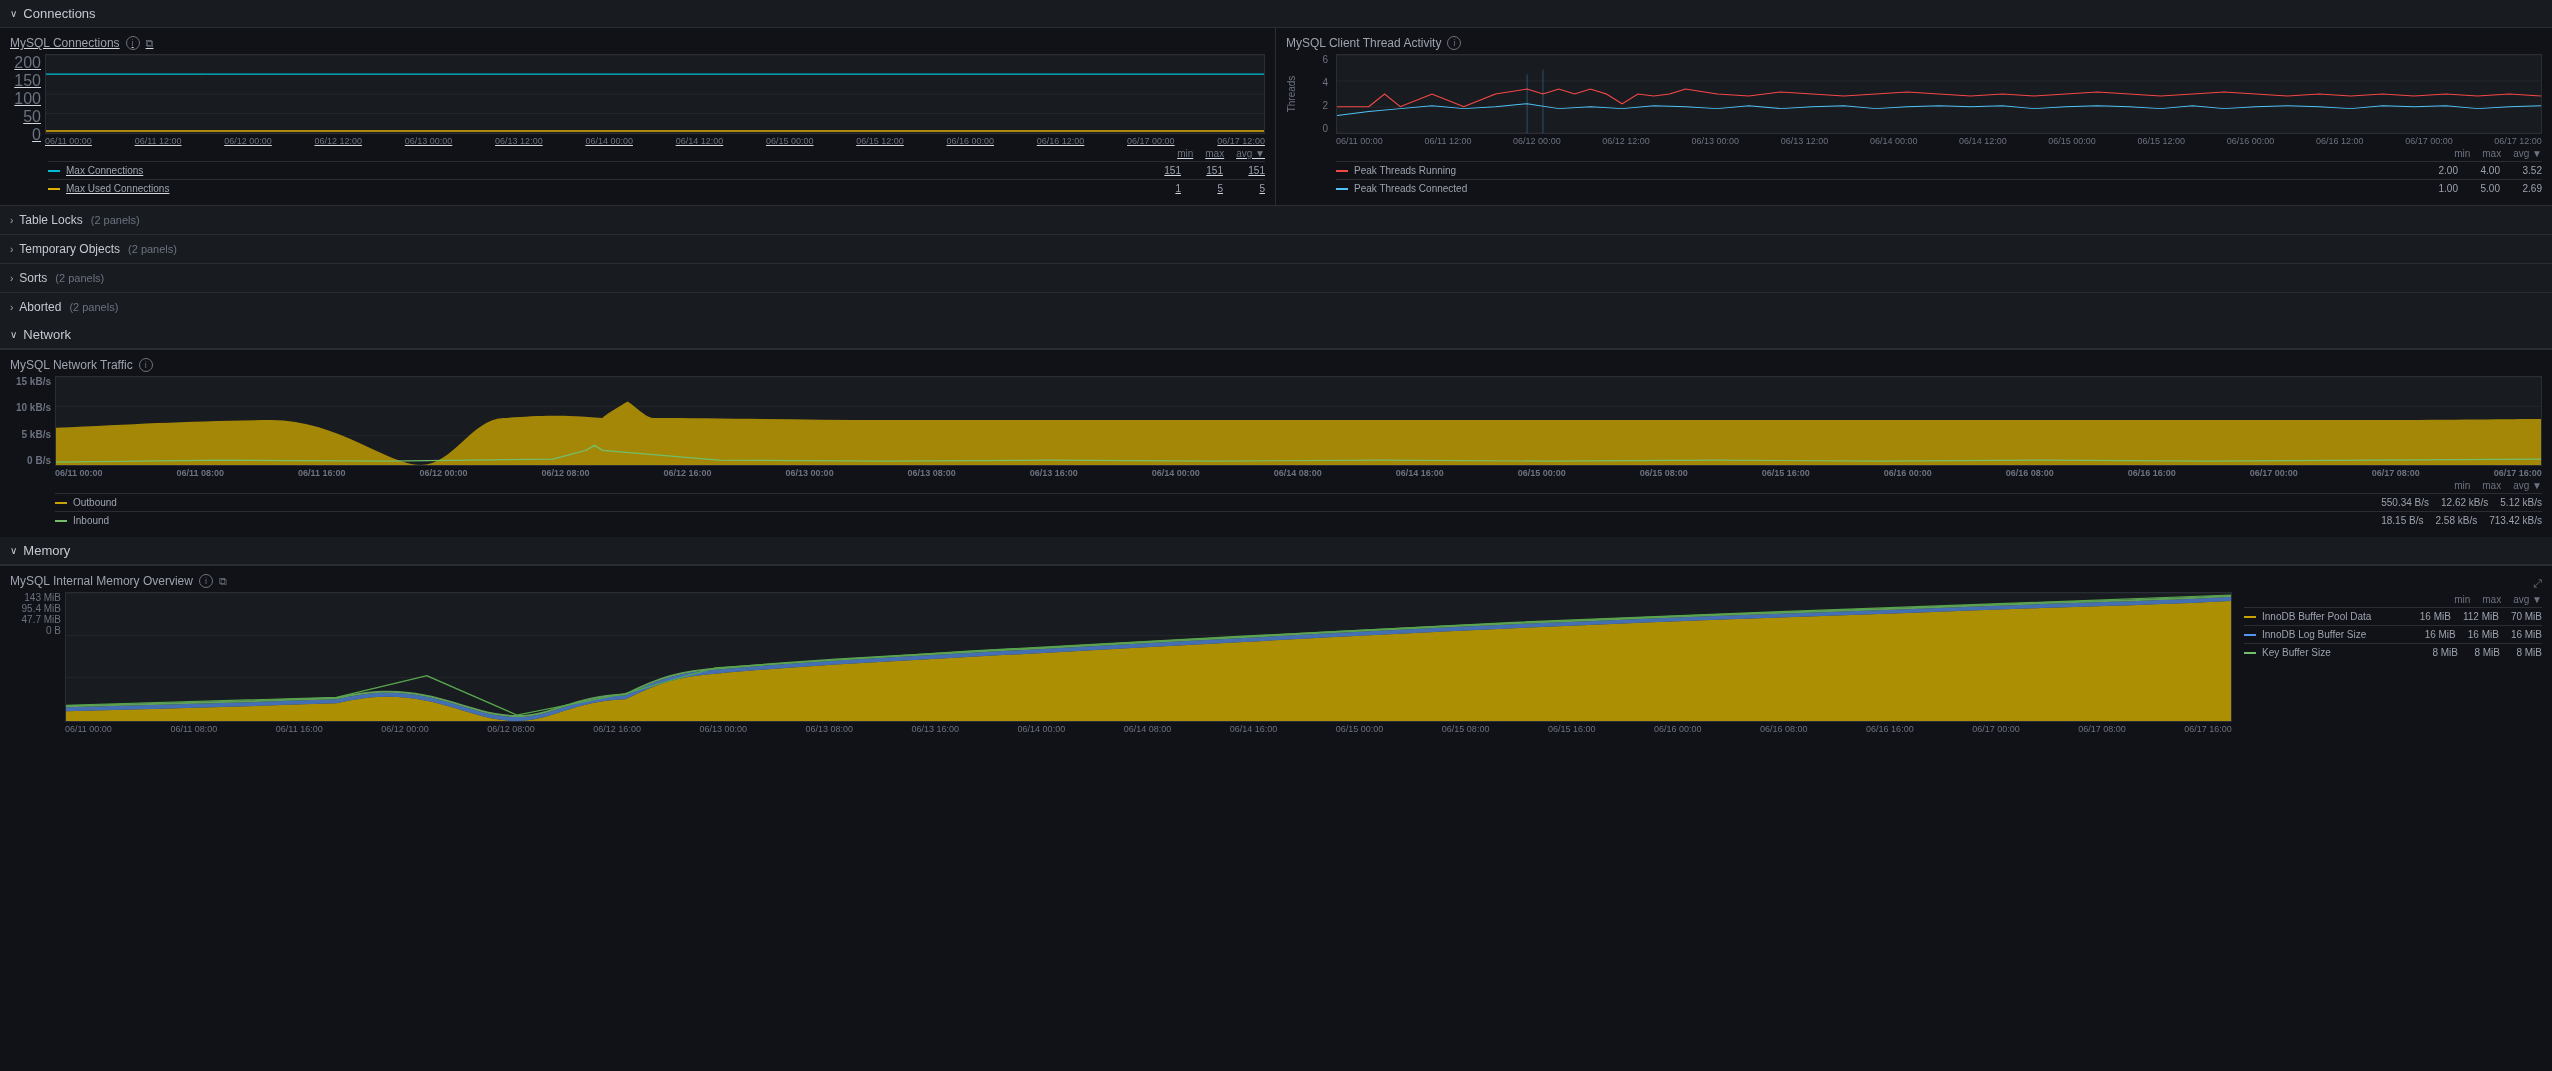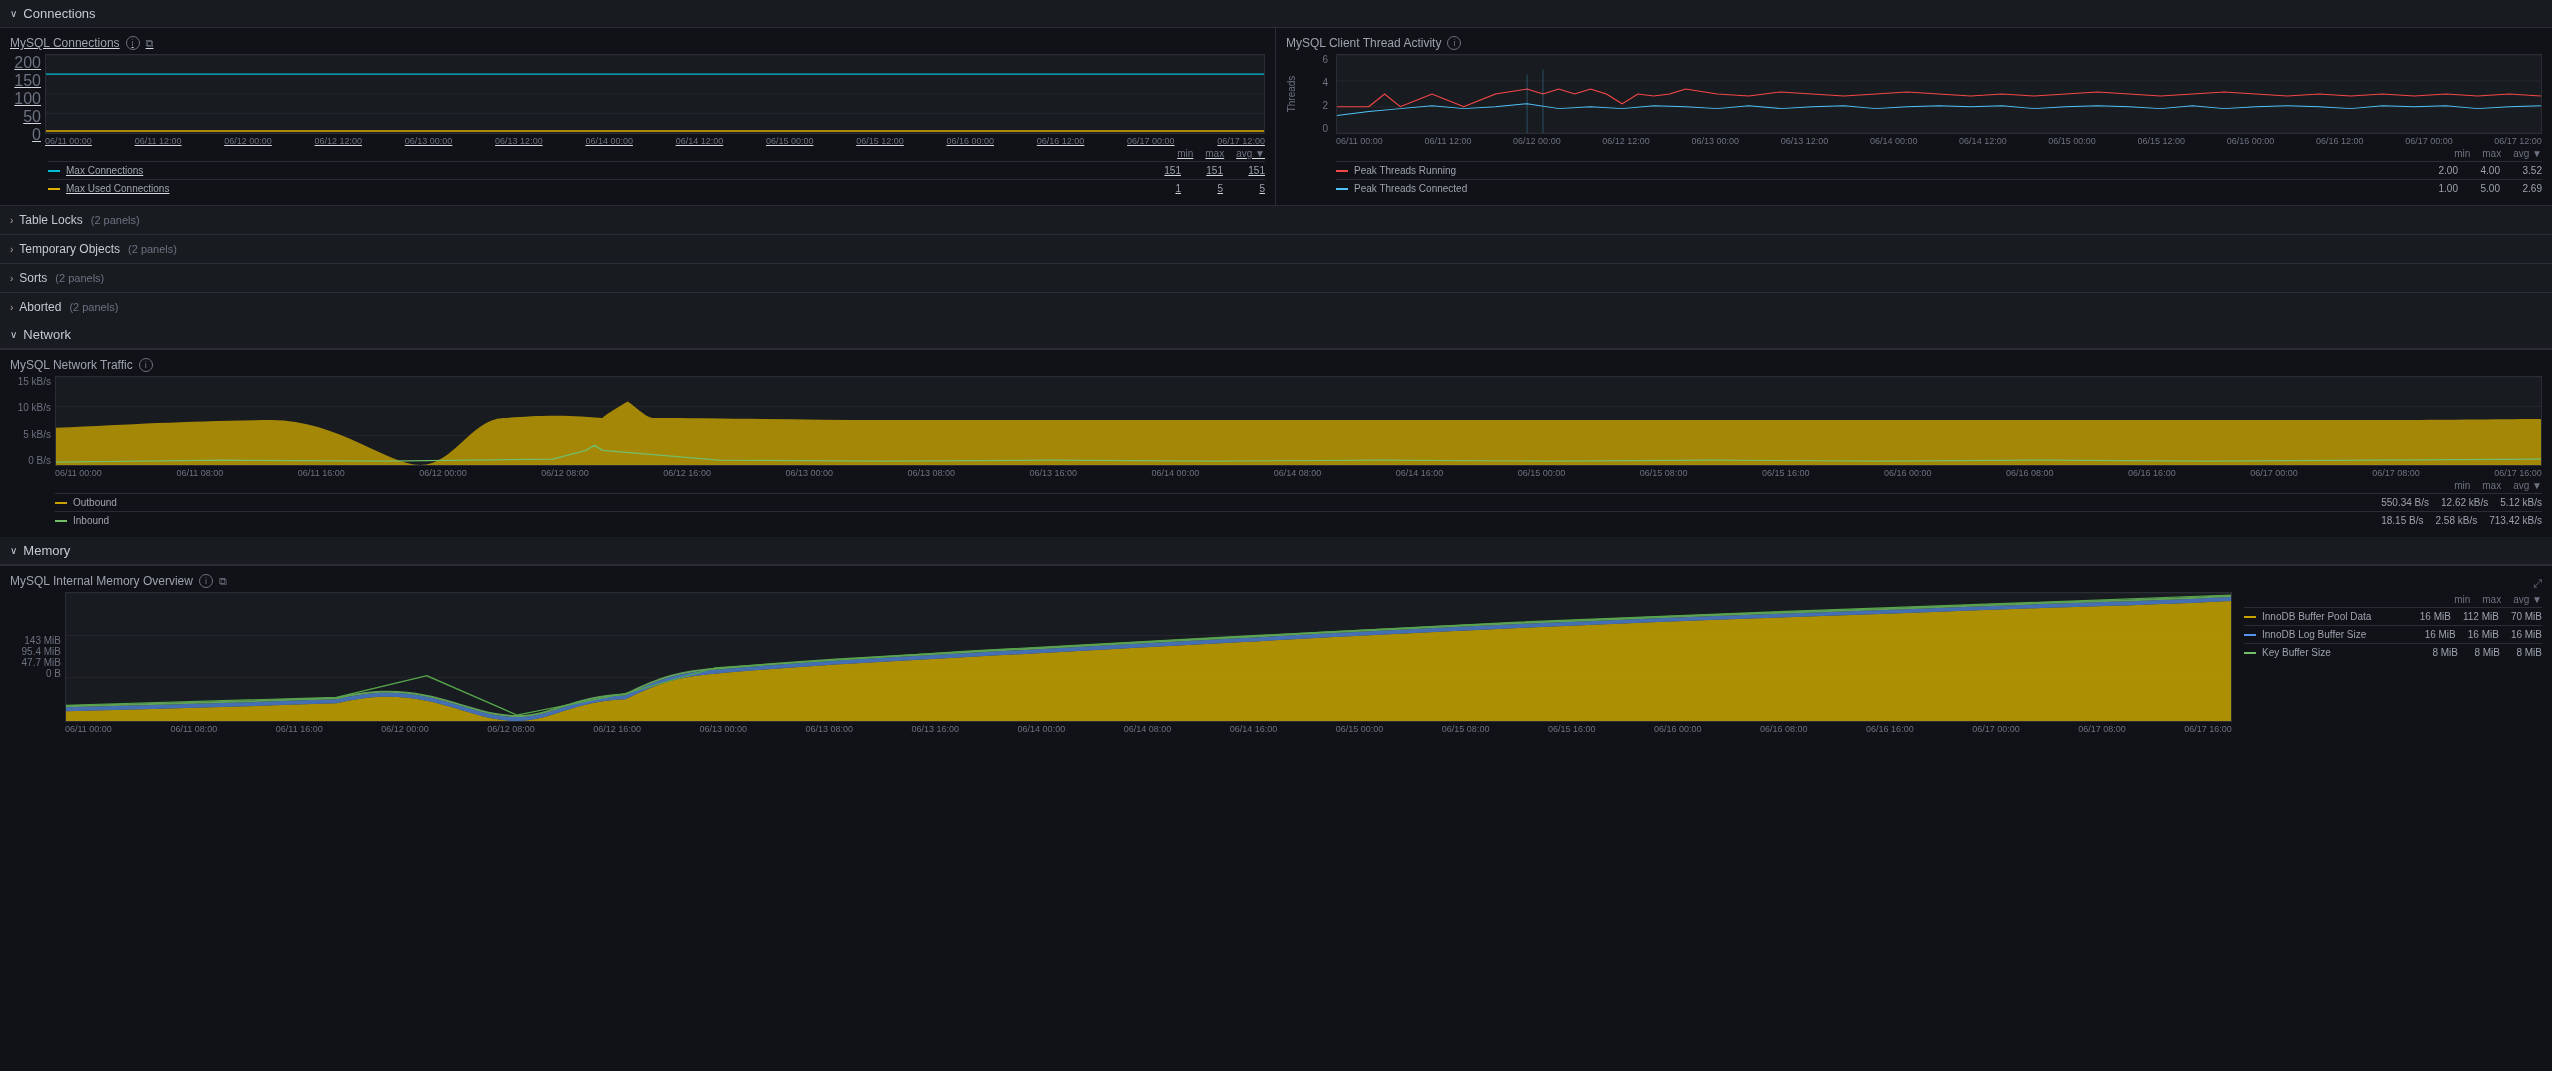--- a/index.html
+++ b/index.html
@@ -413,21 +413,21 @@
     <span class="arrow">∨</span>
     <span>Network</span>
   </div>
 
   <div class="full-panel">
     <div class="panel-title">
       <span>MySQL Network Traffic</span>
       <span class="info-icon">i</span>
     </div>
 
-    <div style="display:flex; width:100%;">
+    <div style="display:flex; width:100%;font-weight:bold;">
       <div style="width:45px; display:flex; flex-direction:column; justify-content:space-between; font-size:10px; color:#6b7280; text-align:right; padding-right:4px; height:90px;">
         <span>15 kB/s</span>
         <span>10 kB/s</span>
         <span>5 kB/s</span>
         <span>0 B/s</span>
       </div>
       <div style="flex:1;">
         <div class="large-chart-svg-wrapper">
           <svg viewBox="0 0 1500 90" preserveAspectRatio="none" xmlns="http://www.w3.org/2000/svg">
             <line x1="0" y1="0" x2="1500" y2="0" class="gridline"></line>
@@ -510,21 +510,21 @@
         <span>MySQL Internal Memory Overview</span>
         <span class="info-icon">i</span>
         <span class="ext-icon">⧉</span>
       </div>
       <div style="font-size:11px; color:#6b7280; display:flex; gap:6px;">
         <span>⤢</span>
       </div>
     </div>
 
     <div style="display:flex; width:100%;">
-      <div style="width:55px; display:flex; flex-direction:column; justify-content:center; font-size:10px; color:#6b7280; text-align:right; padding-right:4px; height:130px;">
+      <div style="width:55px; display:flex; flex-direction:column; justify-content:flex-start; font-size:10px; color:#6b7280; text-align:right; padding-right:4px; height:130px;">
         <span>143 MiB</span>
         <span>95.4 MiB</span>
         <span>47.7 MiB</span>
         <span>0 B</span>
       </div>
       <div style="flex:1; display:flex; flex-direction:row;">
         <div style="flex:1; display:flex; flex-direction:column;">
           <div class="memory-chart-wrapper">
             <svg viewBox="0 0 1200 130" preserveAspectRatio="none" xmlns="http://www.w3.org/2000/svg">
               <line x1="0" y1="0" x2="1200" y2="0" class="gridline"></line>

